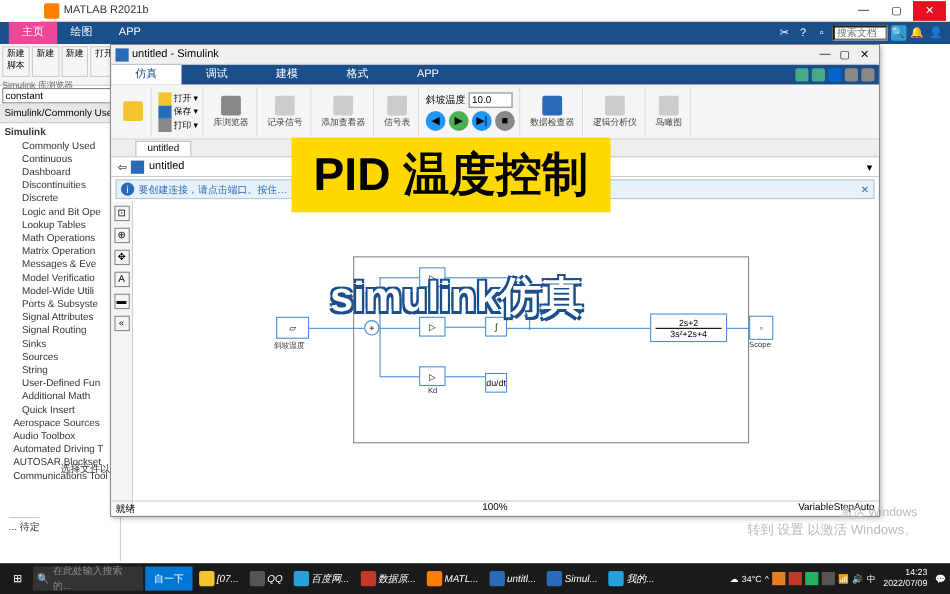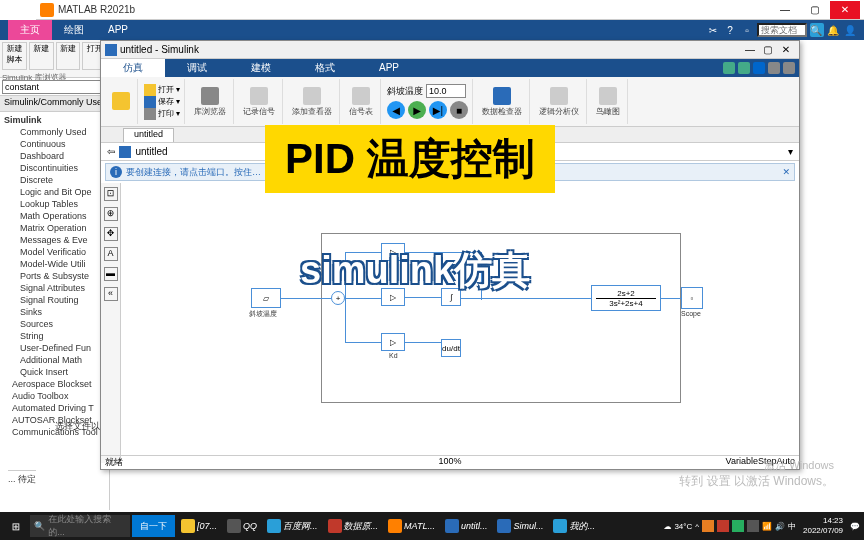--- a/index.html
+++ b/index.html
@@ -166,21 +166,21 @@
     <div class="tree-item l2">Model-Wide Utili</div>
     <div class="tree-item l2">Ports &amp; Subsyste</div>
     <div class="tree-item l2">Signal Attributes</div>
     <div class="tree-item l2">Signal Routing</div>
     <div class="tree-item l2">Sinks</div>
     <div class="tree-item l2">Sources</div>
     <div class="tree-item l2">String</div>
     <div class="tree-item l2">User-Defined Fun</div>
     <div class="tree-item l2">Additional Math</div>
     <div class="tree-item l2">Quick Insert</div>
-    <div class="tree-item">Aerospace Blockset</div>
+    <div class="tree-item">Aerospace Sources</div>
     <div class="tree-item">Audio Toolbox</div>
     <div class="tree-item">Automated Driving T</div>
     <div class="tree-item">AUTOSAR Blockset</div>
     <div class="tree-item">Communications Tool</div>
   </div>
 </div>
 
 <div class="bottom-left">选择文件以查看</div>
 <div class="pending-label">... 待定</div>
 

